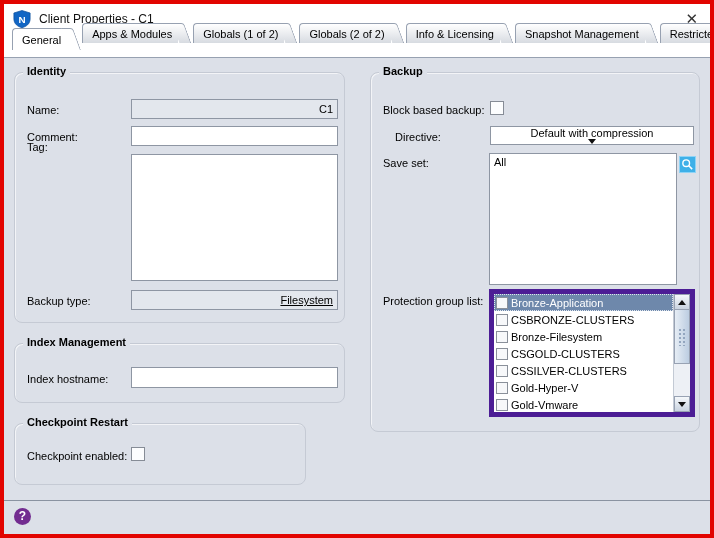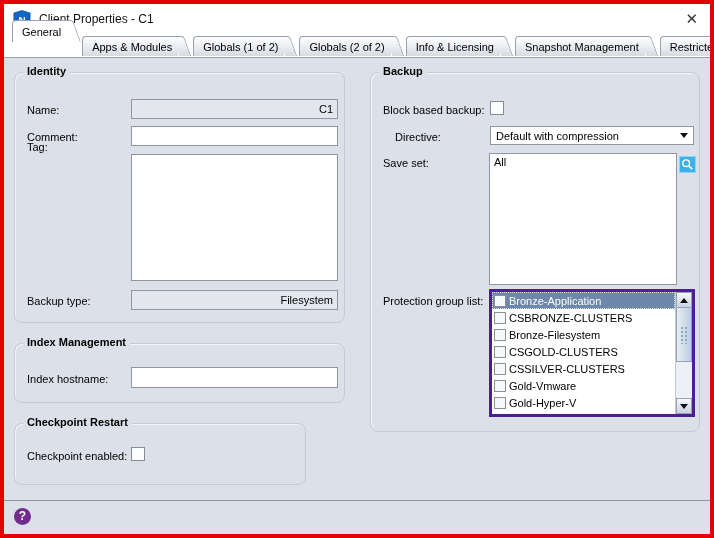--- a/index.html
+++ b/index.html
@@ -28,36 +28,36 @@
 
   
   .tabstrip {
     height: 25px; background: #ffffff;
     display: flex; align-items: flex-end;
     padding-left: 8px; position: relative;
   }
   .tabline { position: absolute; left: 0; right: 0; bottom: 0; height: 1px; background: #97a1b1; z-index: 1; }
   .tab {
     position: relative; z-index: 2;
-    height: 20px; line-height: 20px; margin-bottom: 2px;
+    height: 20px; line-height: 20px; margin-bottom: 15px;
     padding: 0 6px 0 9px; margin-right: 15px;
     font-size: 11px; color: #000; white-space: nowrap;
     background: linear-gradient(#ffffff, #d7dbe1);
     border: 1px solid #97a1b1; border-bottom: none; border-right: none;
     border-top-left-radius: 4px; cursor: pointer;
   }
   .tab::after {
     content: ""; position: absolute; top: -1px; right: -6px;
     width: 11px; height: 100%;
     background: linear-gradient(#ffffff, #d7dbe1);
     border-top: 1px solid #97a1b1; border-right: 1px solid #97a1b1;
     transform: skewX(20deg); transform-origin: top left;
     border-top-right-radius: 3px;
   }
-  .tab.selected { background: #ffffff; z-index: 3; height: 22px; line-height: 22px; margin-bottom: 16px; }
+  .tab.selected { background: #ffffff; z-index: 3; height: 22px; line-height: 22px; margin-bottom: 8px; }
   .tab.selected::after { background: #ffffff; }
 
   
   .content { position: relative; height: 442px; background: #dce0e8; }
 
   .group {
     position: absolute;
     border: 1px solid #c5cad4; border-radius: 8px;
     box-shadow: inset 1px 1px 0 rgba(255,255,255,0.65);
   }
@@ -85,41 +85,41 @@
 
   .checkbox {
     position: absolute; width: 14px; height: 14px;
     border: 1px solid #868c96; background: #fcfdfe;
   }
 
   
   .combo {
     position: absolute; display: flex; align-items: center;
     background: #ffffff; border: 1px solid #8e96a3;
-    padding: 0 5px; cursor: pointer;
+    padding: 0 5px; cursor: pointer; flex-direction: column;
   }
   .combo-text { flex: 1; font-size: 11px; }
   .combo-arrow {
     width: 0; height: 0;
     border-left: 4px solid transparent; border-right: 4px solid transparent;
     border-top: 5px solid #111;
   }
 
   
   .search-btn {
     position: absolute; width: 17px; height: 17px;
     background: #3eb0e8; border: 1px solid #8ed3f6;
     display: flex; align-items: center; justify-content: center; cursor: pointer;
   }
   .search-btn svg { width: 13px; height: 13px; display: block; }
 
   
   .pg-list {
     position: absolute; background: #ffffff;
-    border: 3px solid #4c1d95; overflow: hidden;
+    border: 5px solid #4c1d95; overflow: hidden;
     padding-right: 17px;
   }
   .pg-row {
     height: 17px; display: flex; align-items: center;
     gap: 3px; padding-left: 2px; font-size: 11px; color: #000; cursor: pointer;
   }
   .pg-row .pg-check {
     width: 12px; height: 12px; flex: none;
     border: 1px solid #8a909a; background: #f7f8fa;
   }
@@ -214,21 +214,21 @@
       <span class="lbl" style="left:12px; top:31px;">Name:</span>
       <input class="field readonly" style="left: 116px; top: 26px; width: 207px; height: 20px;" readonly="" value="C1">
 
       <span class="lbl" style="left:12px; top:58px;">Comment:</span>
       <input class="field editable" style="left: 116px; top: 53px; width: 207px; height: 20px;" value="">
 
       <span class="lbl" style="left:12px; top:68px;">Tag:</span>
       <textarea class="field editable" style="left: 116px; top: 81px; width: 207px; height: 127px;"></textarea>
 
       <span class="lbl" style="left:12px; top:222px;">Backup type:</span>
-      <input class="field readonly" style="left: 116px; top: 217px; width: 207px; height: 20px;" readonly="" value="Filesystem">
+      <input class="field readonly" style="left: 116px; top: 217px; width: 207px; height: 20px; text-decoration: underline;" readonly="" value="Filesystem">
     </div>
 
     <div class="group" id="group-index">
       <span class="group-legend">Index Management</span>
       <span class="lbl" style="left:12px; top:29px;">Index hostname:</span>
       <input class="field editable" style="left: 116px; top: 23px; width: 207px; height: 21px;" value="">
     </div>
 
     <div class="group" id="group-checkpoint">
       <span class="group-legend">Checkpoint Restart</span>
@@ -274,25 +274,25 @@
         <div class="pg-row">
           <span class="pg-check"></span>
           <span>CSGOLD-CLUSTERS</span>
         </div>
         <div class="pg-row">
           <span class="pg-check"></span>
           <span>CSSILVER-CLUSTERS</span>
         </div>
         <div class="pg-row">
           <span class="pg-check"></span>
+          <span>Gold-Hyper-V</span>
+        </div>
+        <div class="pg-row">
+          <span class="pg-check"></span>
           <span>Gold-Vmware</span>
-        </div>
-        <div class="pg-row">
-          <span class="pg-check"></span>
-          <span>Gold-Hyper-V</span>
         </div>
         <div class="pg-row">
           <span class="pg-check"></span>
           <span>NMC server</span>
         </div>
 
         <div class="pg-scrollbar">
           <div class="sb-btn">
               <span class="tri-up"></span>
             </div>

